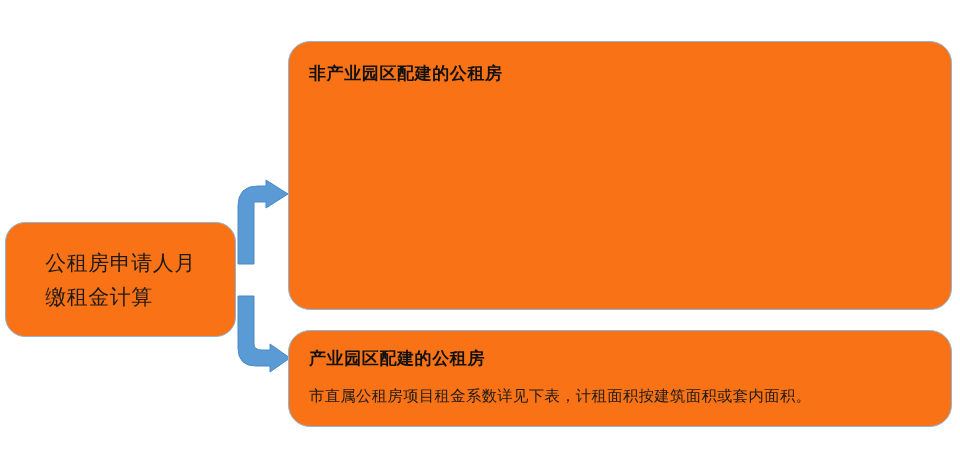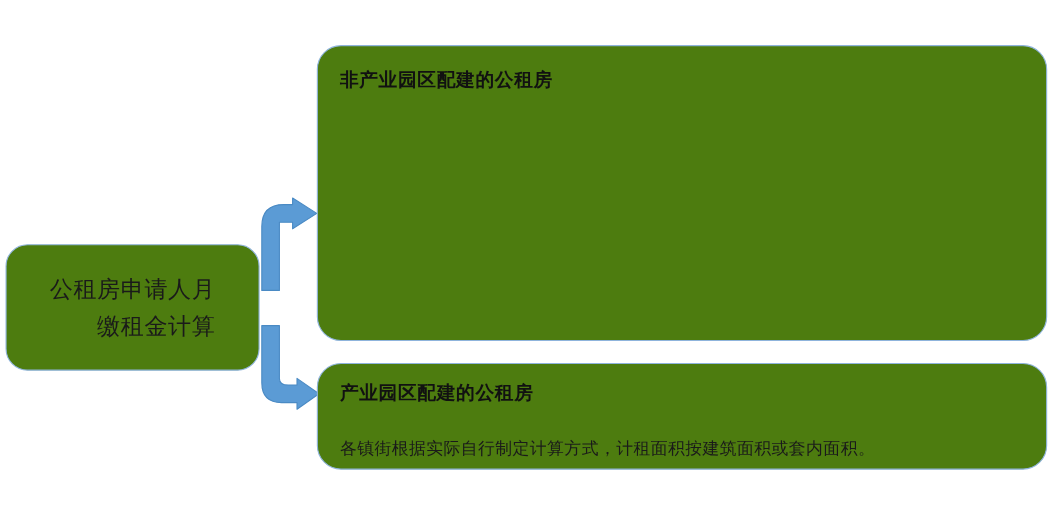--- a/index.html
+++ b/index.html
@@ -16,42 +16,42 @@
   #canvas {
     position: relative;
     width: 960px;
     height: 459px;
   }
 
   
   .rbox {
     position: absolute;
     box-sizing: border-box;
-    background: #4d7c0f;
+    background: #f97316;
     border: 1px solid #8FB4DC;
     border-radius: 22px;
   }
 
   
   #root-node {
     left: 5px;
     top: 222px;
     width: 231px;
     height: 115px;
     border-radius: 20px;
     display: flex;
     align-items: center;
     justify-content: center;
   }
   #root-node .node-title {
     font-family: "DejaVu Serif", "Liberation Serif", serif;
     font-size: 21px;
     line-height: 34px;
     color: #1a1a1a;
-    text-align: right;
+    text-align: left;
     letter-spacing: 0.5px;
     padding: 0 14px;
     white-space: pre-line;
   }
 
   
   #branch-primary {
     left: 288px;
     top: 41px;
     width: 664px;
@@ -82,21 +82,21 @@
     letter-spacing: 0.4px;
     line-height: 36px;
     margin: 0;
     text-align: justify;
     text-justify: inter-character;
   }
   #branch-primary .branch-para + .branch-para {
     margin-top: 14px;
   }
   #branch-secondary .branch-heading {
-    margin-bottom: 20px;
+    margin-bottom: 8px;
   }
   #branch-secondary .branch-para {
     line-height: 34px;
   }
 
   
   .connector {
     position: absolute;
   }
   #connector-up {
@@ -139,16 +139,16 @@
       <path d="M6,0 L22,0 L22,48 Q22,54 30,54 L38,54 L38,48 L58,62 L38,76 L38,70 L24,70 Q6,70 6,52 Z" fill="#5B9BD5" stroke="#4A8AC4" stroke-width="1" stroke-linejoin="round"></path>
     </svg>
   </div>
 
   <div class="rbox" id="branch-primary">
     <h2 class="branch-heading">非产业园区配建的公租房</h2>
   </div>
 
   <div class="rbox" id="branch-secondary">
     <h2 class="branch-heading">产业园区配建的公租房</h2>
-    <p class="branch-para">各镇街根据实际自行制定计算方式，计租面积按建筑面积或套内面积。</p>
+    <p class="branch-para">市直属公租房项目租金系数详见下表，计租面积按建筑面积或套内面积。</p>
   </div>
 
 </div>
 
 </body></html>

